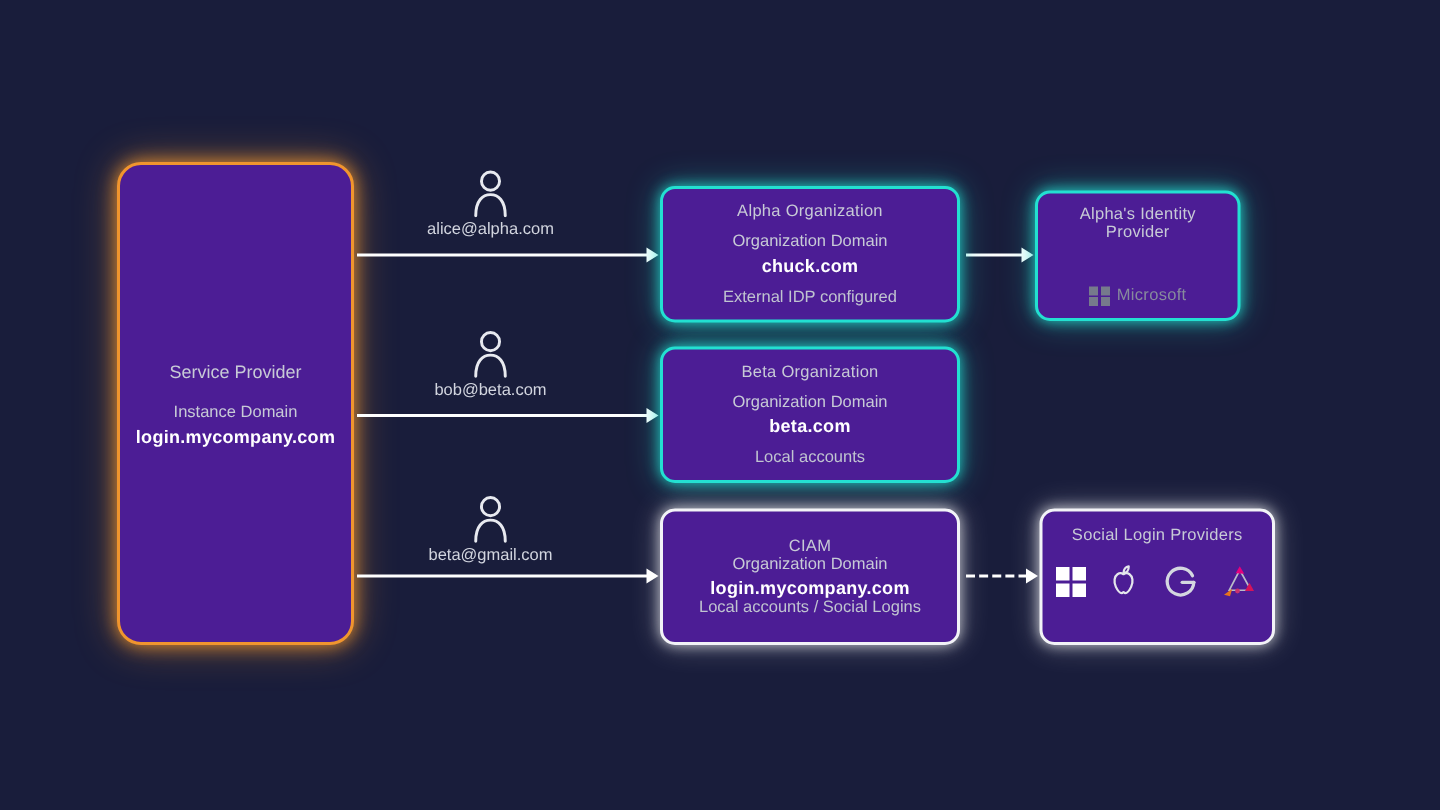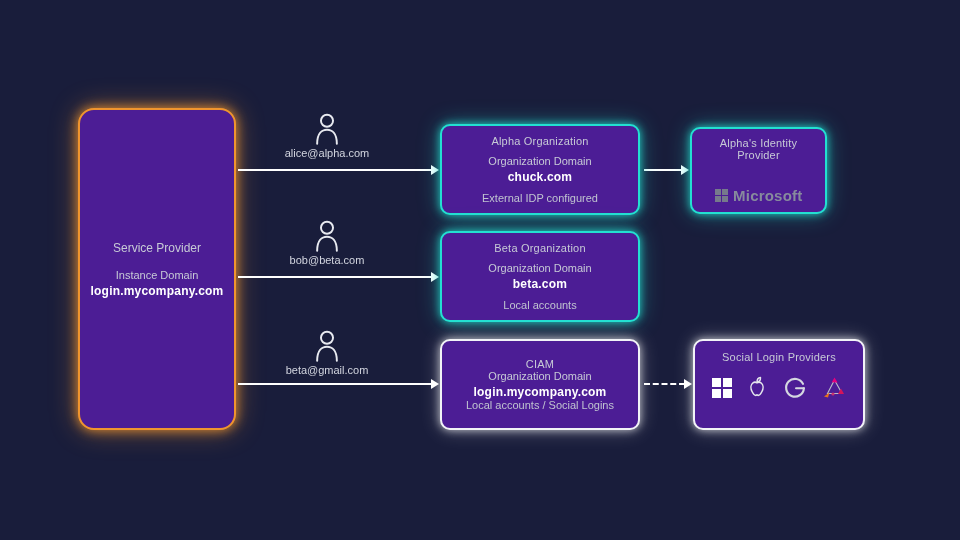--- a/index.html
+++ b/index.html
@@ -34,21 +34,21 @@
   .domain-strong{font-size:12px;color:#ffffff;font-weight:bold;letter-spacing:.2px;}
   .note{font-size:11px;color:#c0c4d0;}
   .sp-box{left:78px;top:108px;width:158px;height:322px;}
   .sp-inner{display:flex;flex-direction:column;align-items:center;gap:14px;}
   .sp-title{font-size:12px;color:#c7cad6;}
   .sp-domain-wrap{display:flex;flex-direction:column;gap:3px;align-items:center;}
   .alpha-box{left:440px;top:124px;width:200px;height:91px;}
   .beta-box{left:440px;top:231px;width:200px;height:91px;}
   .ciam-box{left:440px;top:339px;width:200px;height:91px;justify-content:center;}
   .idp-box{left:690px;top:127px;width:137px;height:87px;padding:8px 6px;}
-  .social-box{left:693px;top:339px;width:172px;height:91px;padding:10px 6px;justify-content:flex-start;gap:12px;}
+  .social-box{left:693px;top:339px;width:157px;height:91px;padding:10px 6px;justify-content:flex-start;gap:12px;}
   .arrow{
     position:absolute;height:0;border-top:2px solid #ffffff;
   }
   .arrow:after{
     content:'';position:absolute;right:-7px;top:-6px;
     border-left:8px solid #ffffff;
     border-top:5px solid transparent;
     border-bottom:5px solid transparent;
   }
   .dashed{border-top-style:dashed;}
@@ -60,21 +60,21 @@
   .user{position:absolute;width:170px;display:flex;flex-direction:column;align-items:center;gap:2px;}
   .u1{left:242px;top:113px;}
   .u2{left:242px;top:220px;}
   .u3{left:242px;top:330px;}
   .user-email{font-size:11px;color:#d2d5df;}
   .logos-row{display:flex;align-items:center;gap:16px;}
   .okta{font-size:17px;font-weight:bold;color:#c9ccd7;letter-spacing:.5px;line-height:1;}
   .ms-logo{display:flex;align-items:center;gap:5px;}
   .ms-grid{display:grid;grid-template-columns:6px 6px;grid-template-rows:6px 6px;gap:1.5px;}
   .ms-grid span{background:#767a8c;display:block;}
-  .ms-text{font-size:15px;font-weight:bold;color:#878b9d;letter-spacing:.2px;}
+  .ms-text{font-size:11px;font-weight:normal;color:#878b9d;letter-spacing:.2px;}
   .social-icons{display:flex;align-items:center;gap:13px;}
   .ms-grid-big{display:grid;grid-template-columns:9px 9px;grid-template-rows:9px 9px;gap:2px;}
   .ms-grid-big span{background:#ffffff;display:block;}
   svg{display:block;}
 </style>
 </head>
 <body>
 
 <div class="canvas">
 

